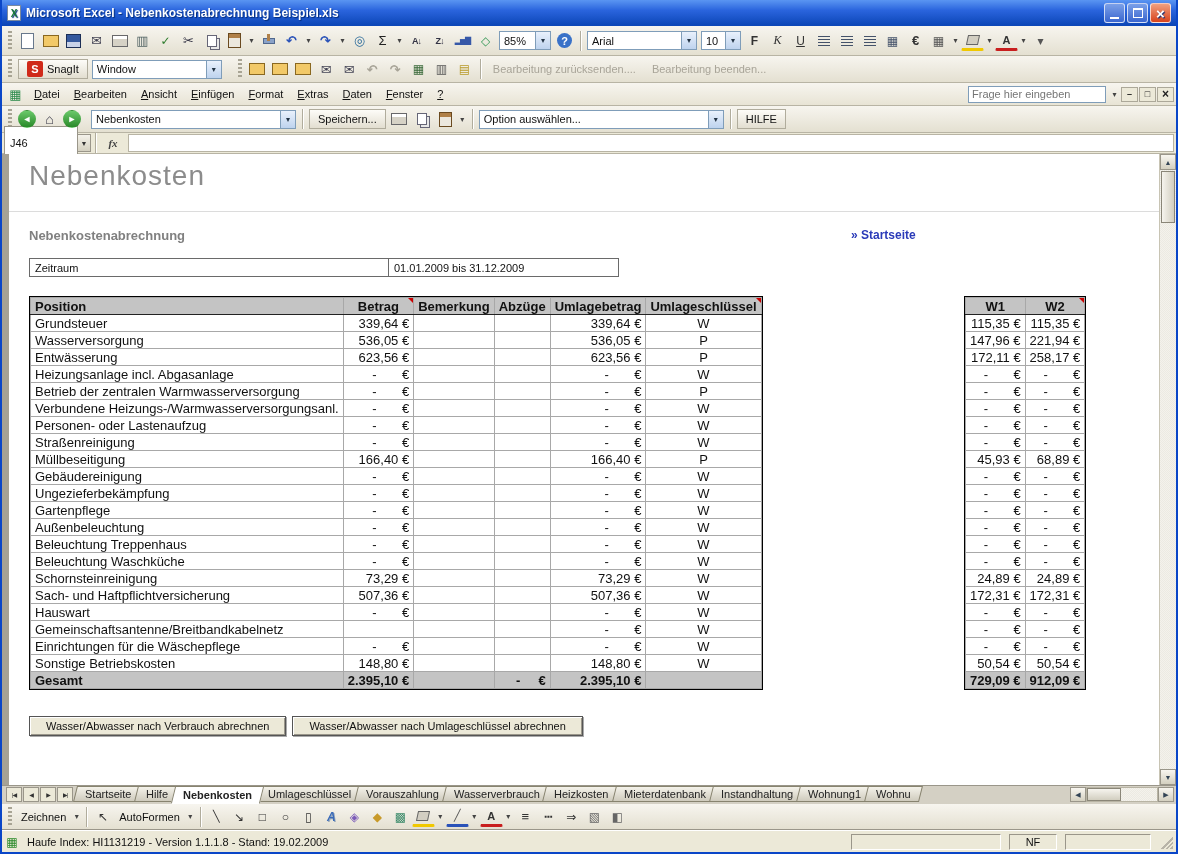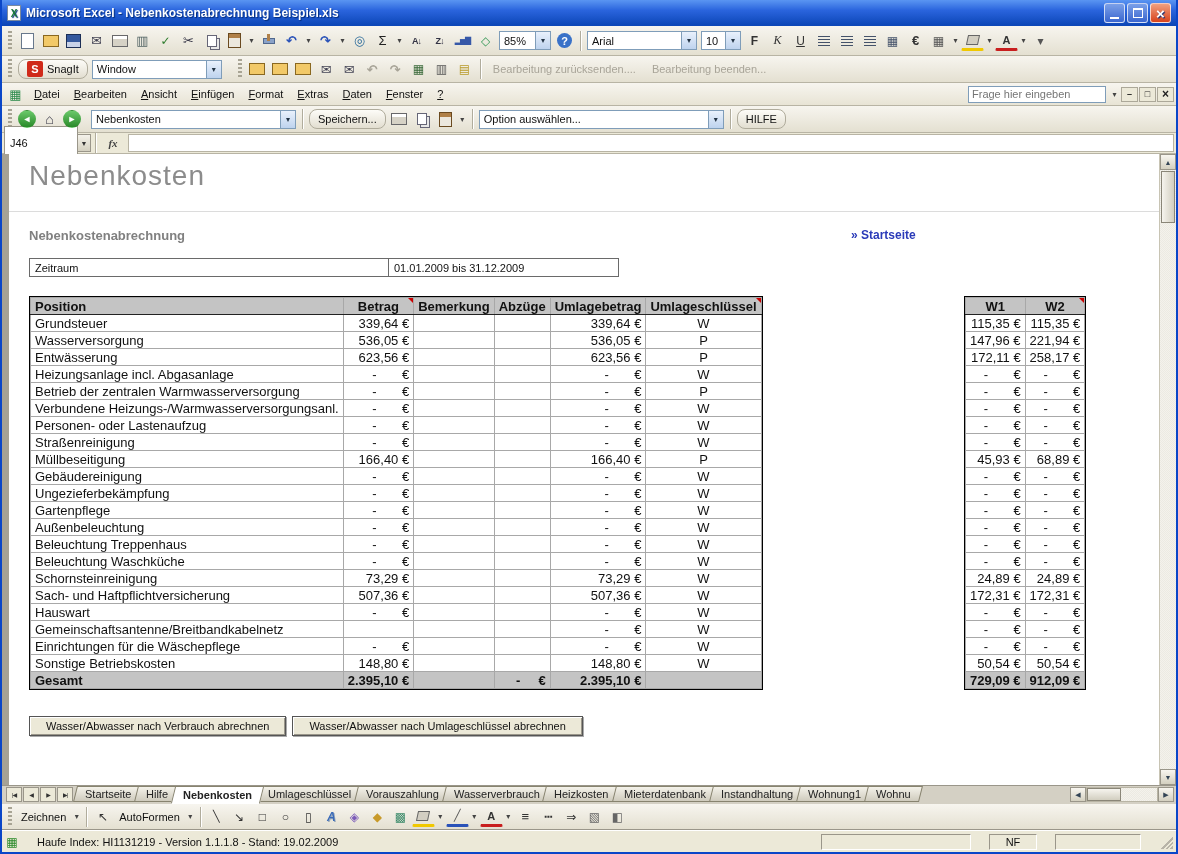--- a/index.html
+++ b/index.html
@@ -20,21 +20,21 @@
 
 
 .toolbar{display:flex;align-items:center;background:linear-gradient(180deg,#f7f5ef,#e4e0d1);border-bottom:1px solid #b8b4a4;padding:0 2px;flex-shrink:0}
 .grip{width:4px;height:20px;margin:0 4px;background:repeating-linear-gradient(180deg,#a8a494 0 2px,transparent 2px 4px)}
 .vsep{width:1px;height:20px;background:#b0ac9c;box-shadow:1px 0 0 #fff;margin:0 4px}
 .tbi{width:23px;height:21px;display:inline-flex;align-items:center;justify-content:center;position:relative;border:1px solid transparent;border-radius:2px;font-size:12px;color:#333;flex-shrink:0}
 .ddb{width:11px;height:21px;display:inline-flex;align-items:center;justify-content:center;font-size:8px;color:#444;flex-shrink:0}
 .iconrow{display:inline-flex;align-items:center}
 .combo{height:19px;background:#fff;border:1px solid #7f9db9;display:inline-flex;align-items:center;font-size:11px;padding-left:4px;margin:0 2px;flex-shrink:0}
 .combo .ca{margin-left:auto;width:15px;height:100%;background:linear-gradient(#e9f1fc,#bed3ee);border-left:1px solid #7f9db9;display:inline-flex;align-items:center;justify-content:center;font-size:8px;color:#234}
-.tb-textbtn{height:20px;display:inline-flex;align-items:center;padding:0 8px;border:1px solid #b0ac9c;background:linear-gradient(#fdfcf8,#e2ded0);border-radius:8px;margin:0 2px;white-space:nowrap}
+.tb-textbtn{height:20px;display:inline-flex;align-items:center;padding:0 8px;border:1px solid #b0ac9c;background:linear-gradient(#fdfcf8,#e2ded0);border-radius:0;margin:0 2px;white-space:nowrap}
 
 
 [data-name="new-icon"]::before{content:"";width:11px;height:14px;background:#fff;border:1px solid #68788c}
 [data-name="open-icon"]::before,[data-name="folder-open-icon"]::before,[data-name="folder-new-icon"]::before,[data-name="folder-save-icon"]::before{content:"";width:14px;height:10px;background:#f2c968;border:1px solid #8a6820}
 [data-name="save-icon"]::before{content:"";width:13px;height:12px;background:#35599e;border:1px solid #1c2f56;box-shadow:inset 0 -5px 0 #c8d2e8}
 [data-name="mail-icon"]::before,[data-name="mail-reply-icon"]::before,[data-name="mail-forward-icon"]::before{content:"✉";font-size:13px;color:#445}
 [data-name="print-icon"]::before,[data-name="print-small-icon"]::before{content:"";width:14px;height:10px;background:#d6d2c6;border:1px solid #68686a;box-shadow:inset 0 3px 0 #fff}
 [data-name="print-preview-icon"]::before{content:"▥";font-size:13px;color:#566}
 [data-name="spelling-icon"]::before{content:"✓";font-weight:bold;color:#2a7a2a}
 [data-name="cut-icon"]::before{content:"✂";font-size:13px;color:#334}
@@ -160,21 +160,21 @@
 .tab.active span{font-weight:bold}
 .hsb{display:flex;align-items:center;margin-left:auto;margin-right:2px;margin-top:1px}
 .htrack{width:72px;height:15px;background:repeating-conic-gradient(#f4f2ec 0 25%,#eceae2 0 50%) 0 0/2px 2px;border:1px solid #b8b4a4;display:flex}
 .hthumb{width:34px;height:13px;background:linear-gradient(#f6f4ee,#d2cec0);border:1px solid #8a8678}
 
 
 .drawbar{height:26px;flex:0 0 26px}
 .dtext{height:20px;display:inline-flex;align-items:center;padding:0 5px;white-space:nowrap}
 
 
-.statusbar{height:22px;flex:0 0 22px;background:#ece9d8;border-top:1px solid #fff;box-shadow:0 -1px 0 #9a968a;display:flex;align-items:center;padding:0 3px;gap:18px}
+.statusbar{height:22px;flex:0 0 22px;background:#ece9d8;border-top:1px solid #fff;box-shadow:0 -1px 0 #9a968a;display:flex;align-items:center;padding:0 3px;gap:8px}
 .statusicon{width:14px;height:14px;display:inline-flex;align-items:center;justify-content:center}
 .statusicon::before{content:"▦";color:#2a8a2a;font-size:12px}
 .sspacer{flex:1}
 .sunken{border:1px solid;border-color:#9a968a #fff #fff #9a968a;height:16px;display:flex;align-items:center;justify-content:center;padding:0 6px}
 .sw1{width:150px}.sw2{width:48px}.sw3{width:86px}
 .gripcorner{width:14px;height:14px;background:linear-gradient(135deg,transparent 55%,#b8b4a8 55%,#b8b4a8 65%,transparent 65%,transparent 72%,#b8b4a8 72%,#b8b4a8 82%,transparent 82%,transparent 89%,#b8b4a8 89%)}
 </style>
 </head>
 <body>
 

